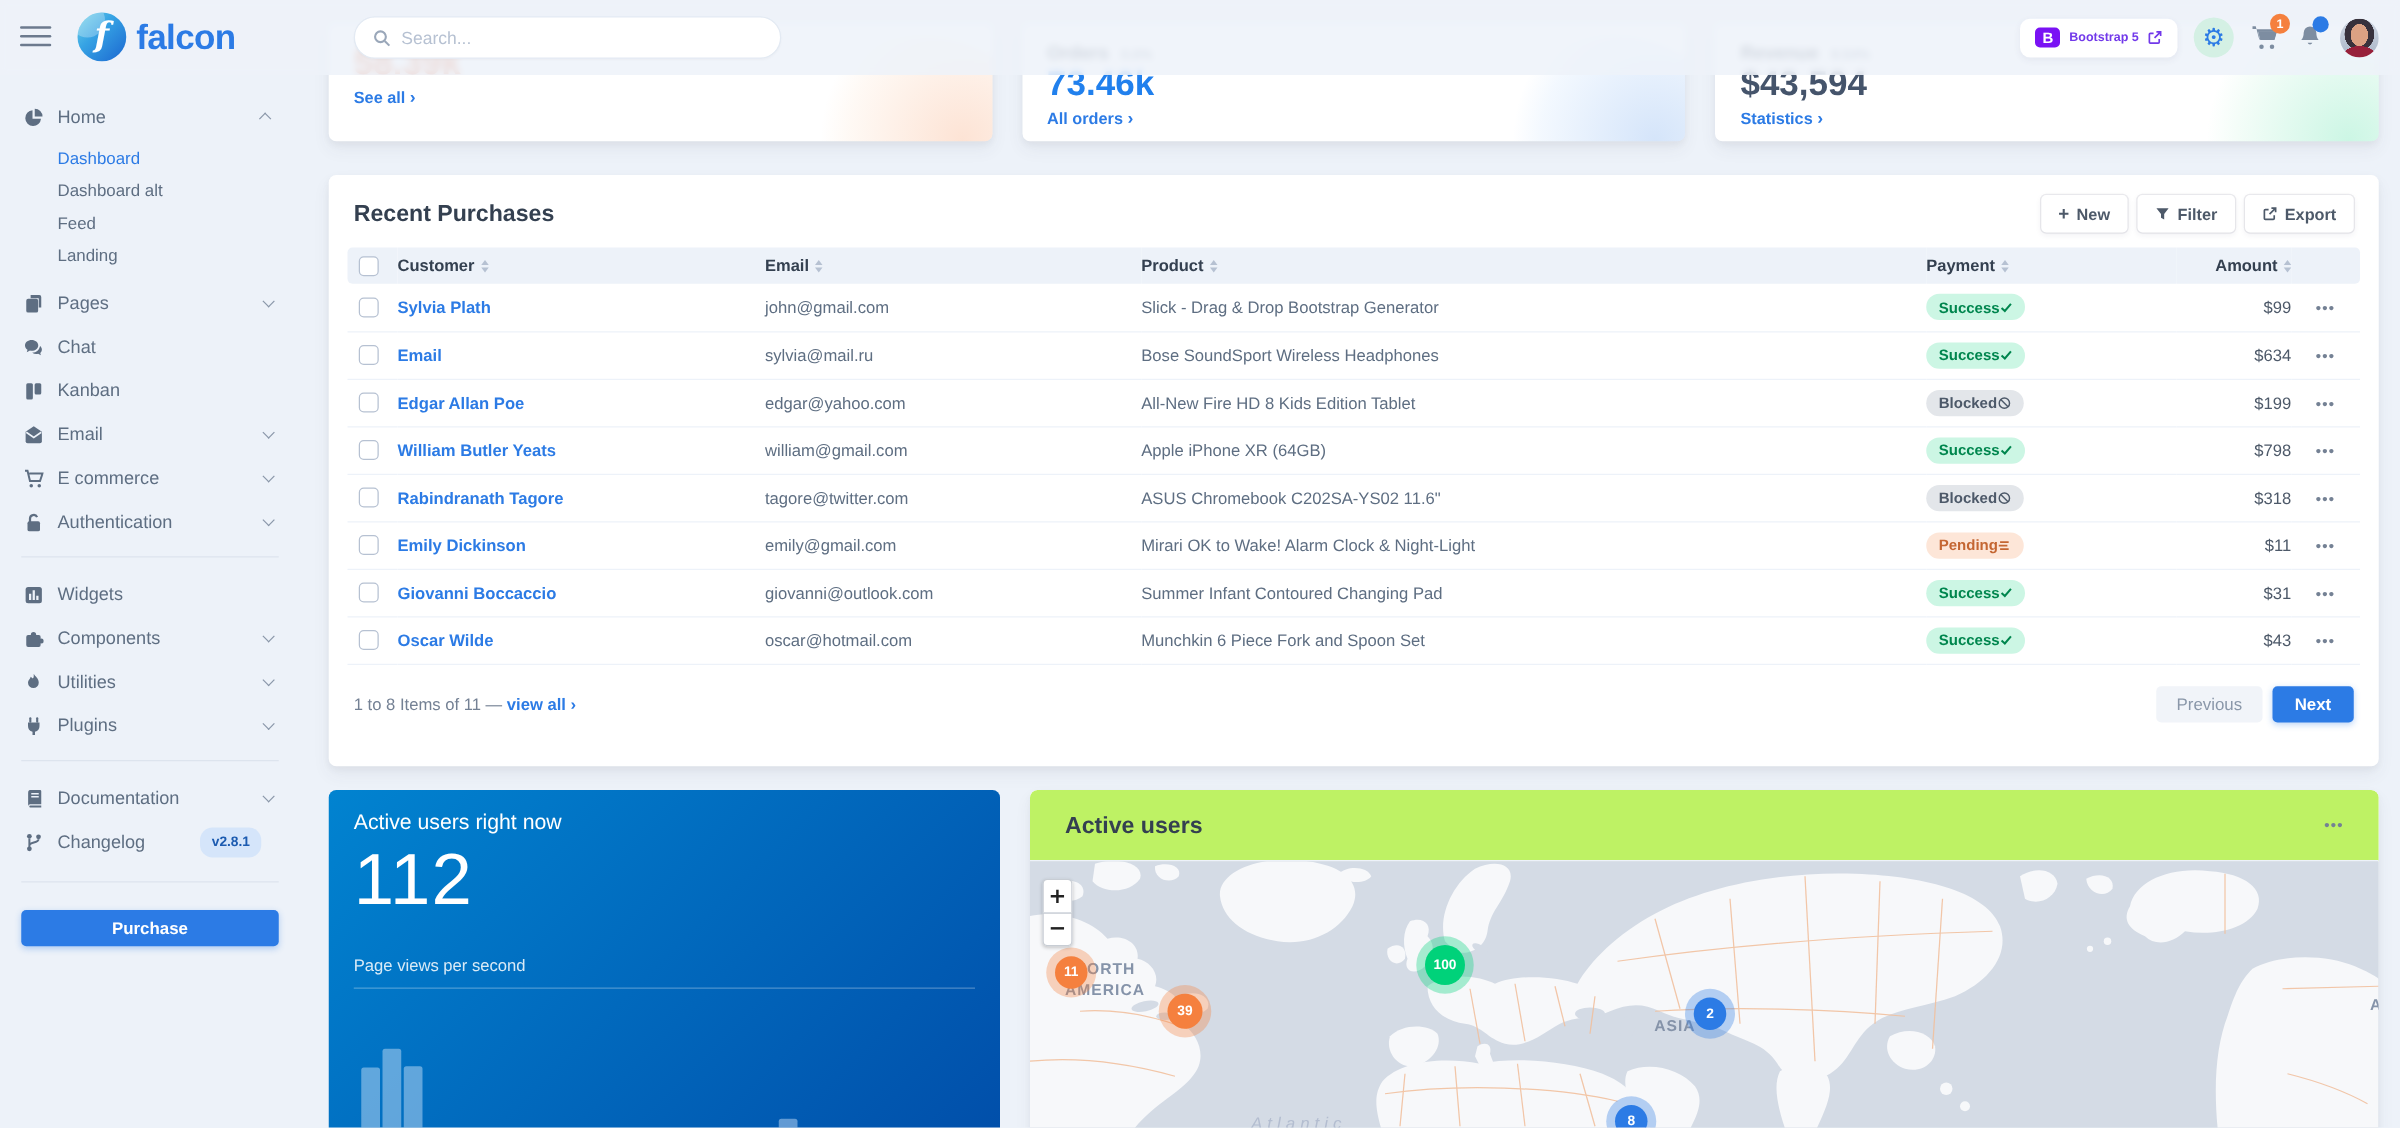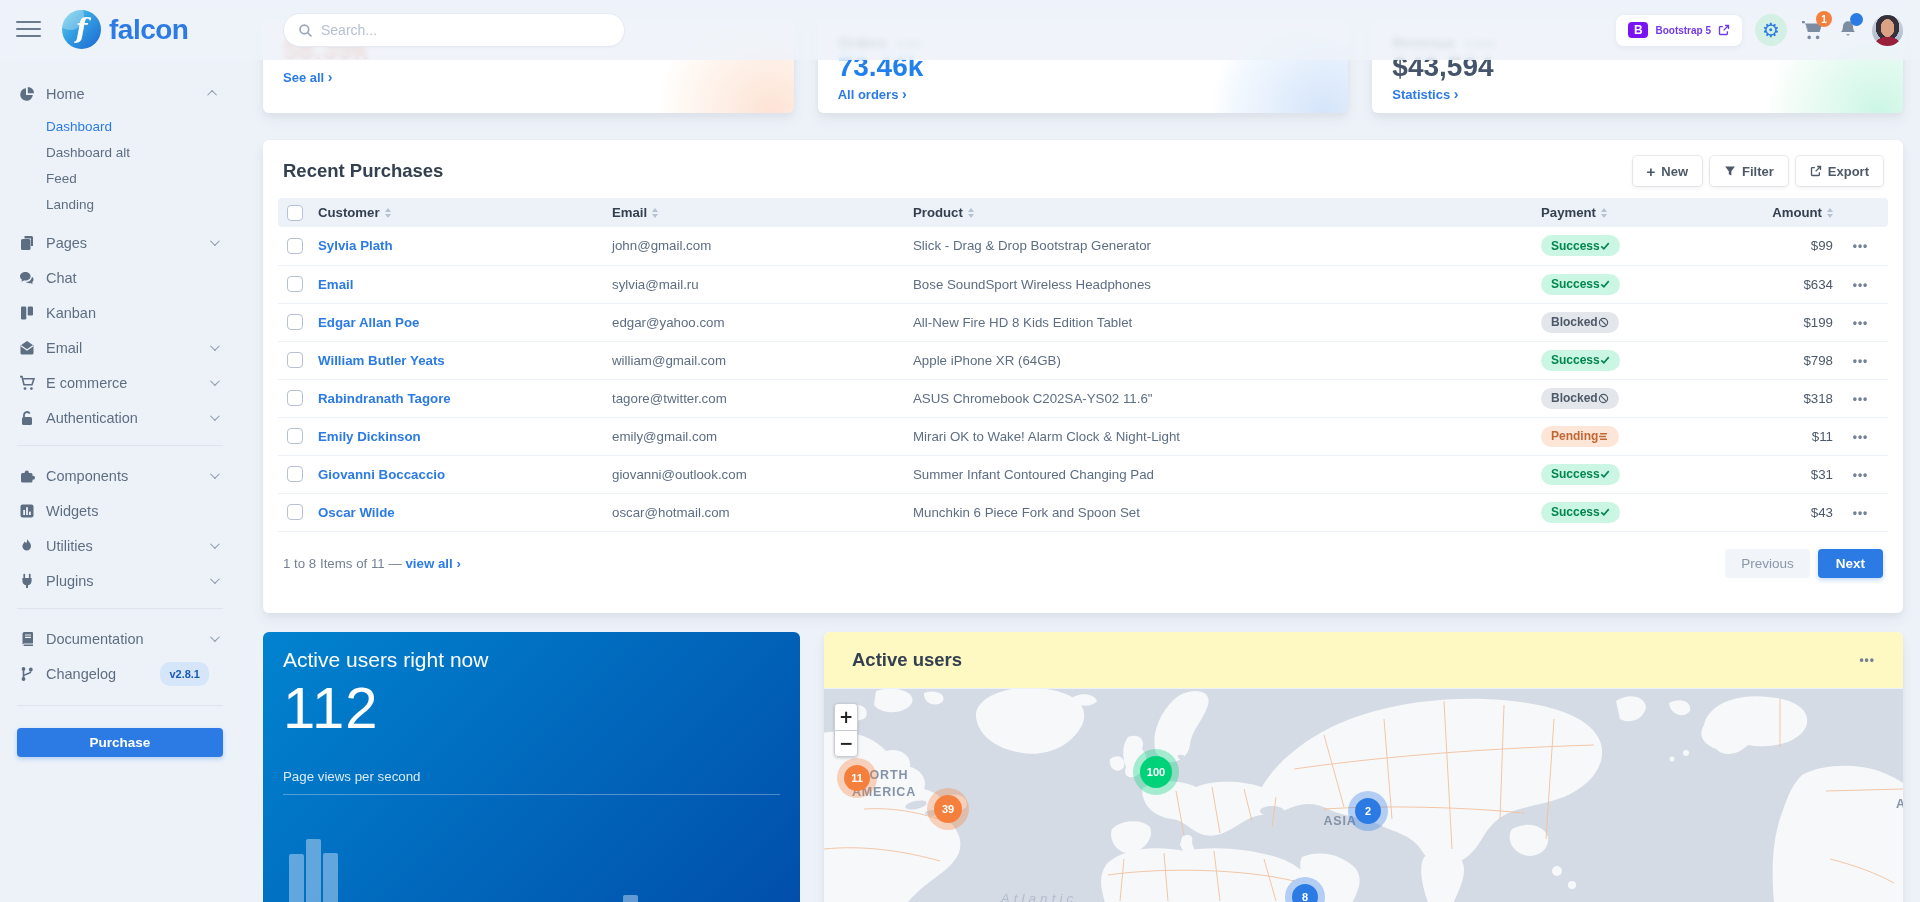--- a/index.html
+++ b/index.html
@@ -159,29 +159,29 @@
     height:29px; padding:0 18px; border:none; border-radius:4px; background:#2c7be5;
     color:#fff; font-size:13.5px; font-weight:600; font-family:inherit; cursor:pointer;
     box-shadow:0 2px 5px rgba(44,123,229,0.3);
   }
   
   .active-card {
     position:absolute; left:263px; top:632px; width:537px; height:330px;
     border-radius:6px; background:linear-gradient(-45deg,#014ba7,#0183d0);
     padding:16px 20px; color:#fff; overflow:hidden; z-index:1;
   }
-  .active-title { font-size:21px; font-weight:500; }
+  .active-title { font-size:17px; font-weight:500; }
   .active-count { font-size:58px; font-weight:300; line-height:1.05; margin-top:6px; letter-spacing:1px; }
   .active-sub { font-size:13.3px; color:rgba(255,255,255,0.85); margin-top:30px; }
   .active-hr { height:1px; background:rgba(255,255,255,0.3); margin-top:10px; }
   .abar { position:absolute; width:15px; background:rgba(215,233,252,0.45); border-radius:2px 2px 0 0; bottom:-60px; }
   
   .map-card { position:absolute; left:824px; top:632px; width:1079px; height:330px; overflow:hidden; z-index:1; }
   .map-head {
-    height:57px; background:#fef9c3; border-bottom:1px solid #edf2f9; border-radius:6px 6px 0 0;
+    height:57px; background:#bef264; border-bottom:1px solid #edf2f9; border-radius:6px 6px 0 0;
     display:flex; align-items:center; padding:0 28px;
   }
   .map-title { font-size:18.5px; font-weight:600; color:#344050; flex:1; }
   .map-body { position:relative; height:273px; background:#d4dbe5; overflow:hidden; }
   .zoom-ctl { position:absolute; left:10px; top:14px; width:24px; z-index:6; border-radius:4px; box-shadow:0 1px 3px rgba(0,0,0,0.2); }
   .zoom-ctl button {
     width:24px; height:27px; background:#fff; border:1px solid #c8cdd4; font-size:17px; font-weight:bold;
     color:#222; cursor:pointer; display:block; font-family:"DejaVu Sans",sans-serif; line-height:1; padding:0;
   }
   .zoom-ctl button:first-child { border-radius:4px 4px 0 0; border-bottom:none; }
@@ -270,38 +270,38 @@
           <rect x="3" y="7" width="10" height="8" rx="1.5"></rect>
         </svg>
       </span>
       <span class="s-label">Authentication</span>
       <span class="chev down"></span>
     </div>
     <div class="side-divider"></div>
     <div class="side-item">
       <span class="s-icon">
         <svg width="16" height="16" viewBox="0 0 16 16" fill="currentColor">
-          <rect x="2" y="5" width="11.5" height="9.5" rx="1.5"></rect>
-          <circle cx="7.8" cy="4.6" r="2.1"></circle>
-          <circle cx="14" cy="9.8" r="2"></circle>
-        </svg>
-      </span>
-      <span class="s-label">Components</span>
-      <span class="chev down"></span>
-    </div>
-    <div class="side-item">
-      <span class="s-icon">
-        <svg width="16" height="16" viewBox="0 0 16 16" fill="currentColor">
           <rect x="1.5" y="1.5" width="13" height="13" rx="2"></rect>
           <rect x="4.2" y="7" width="1.8" height="5" fill="#edf2f9"></rect>
           <rect x="7.1" y="4.2" width="1.8" height="7.8" fill="#edf2f9"></rect>
           <rect x="10" y="8.6" width="1.8" height="3.4" fill="#edf2f9"></rect>
         </svg>
       </span>
       <span class="s-label">Widgets</span>
+    </div>
+    <div class="side-item">
+      <span class="s-icon">
+        <svg width="16" height="16" viewBox="0 0 16 16" fill="currentColor">
+          <rect x="2" y="5" width="11.5" height="9.5" rx="1.5"></rect>
+          <circle cx="7.8" cy="4.6" r="2.1"></circle>
+          <circle cx="14" cy="9.8" r="2"></circle>
+        </svg>
+      </span>
+      <span class="s-label">Components</span>
+      <span class="chev down"></span>
     </div>
     <div class="side-item">
       <span class="s-icon">
         <svg width="16" height="16" viewBox="0 0 16 16" fill="currentColor">
           <path d="M8 1c1 2.2 4 3.6 4 7.1a4.3 4.3 0 0 1-8.6 0C3.4 6 5 5.5 5.6 3.4c.9 1 1.5 1.6 2 1 .5-.5.4-2 .4-3.4Z"></path>
         </svg>
       </span>
       <span class="s-label">Utilities</span>
       <span class="chev down"></span>
     </div>

